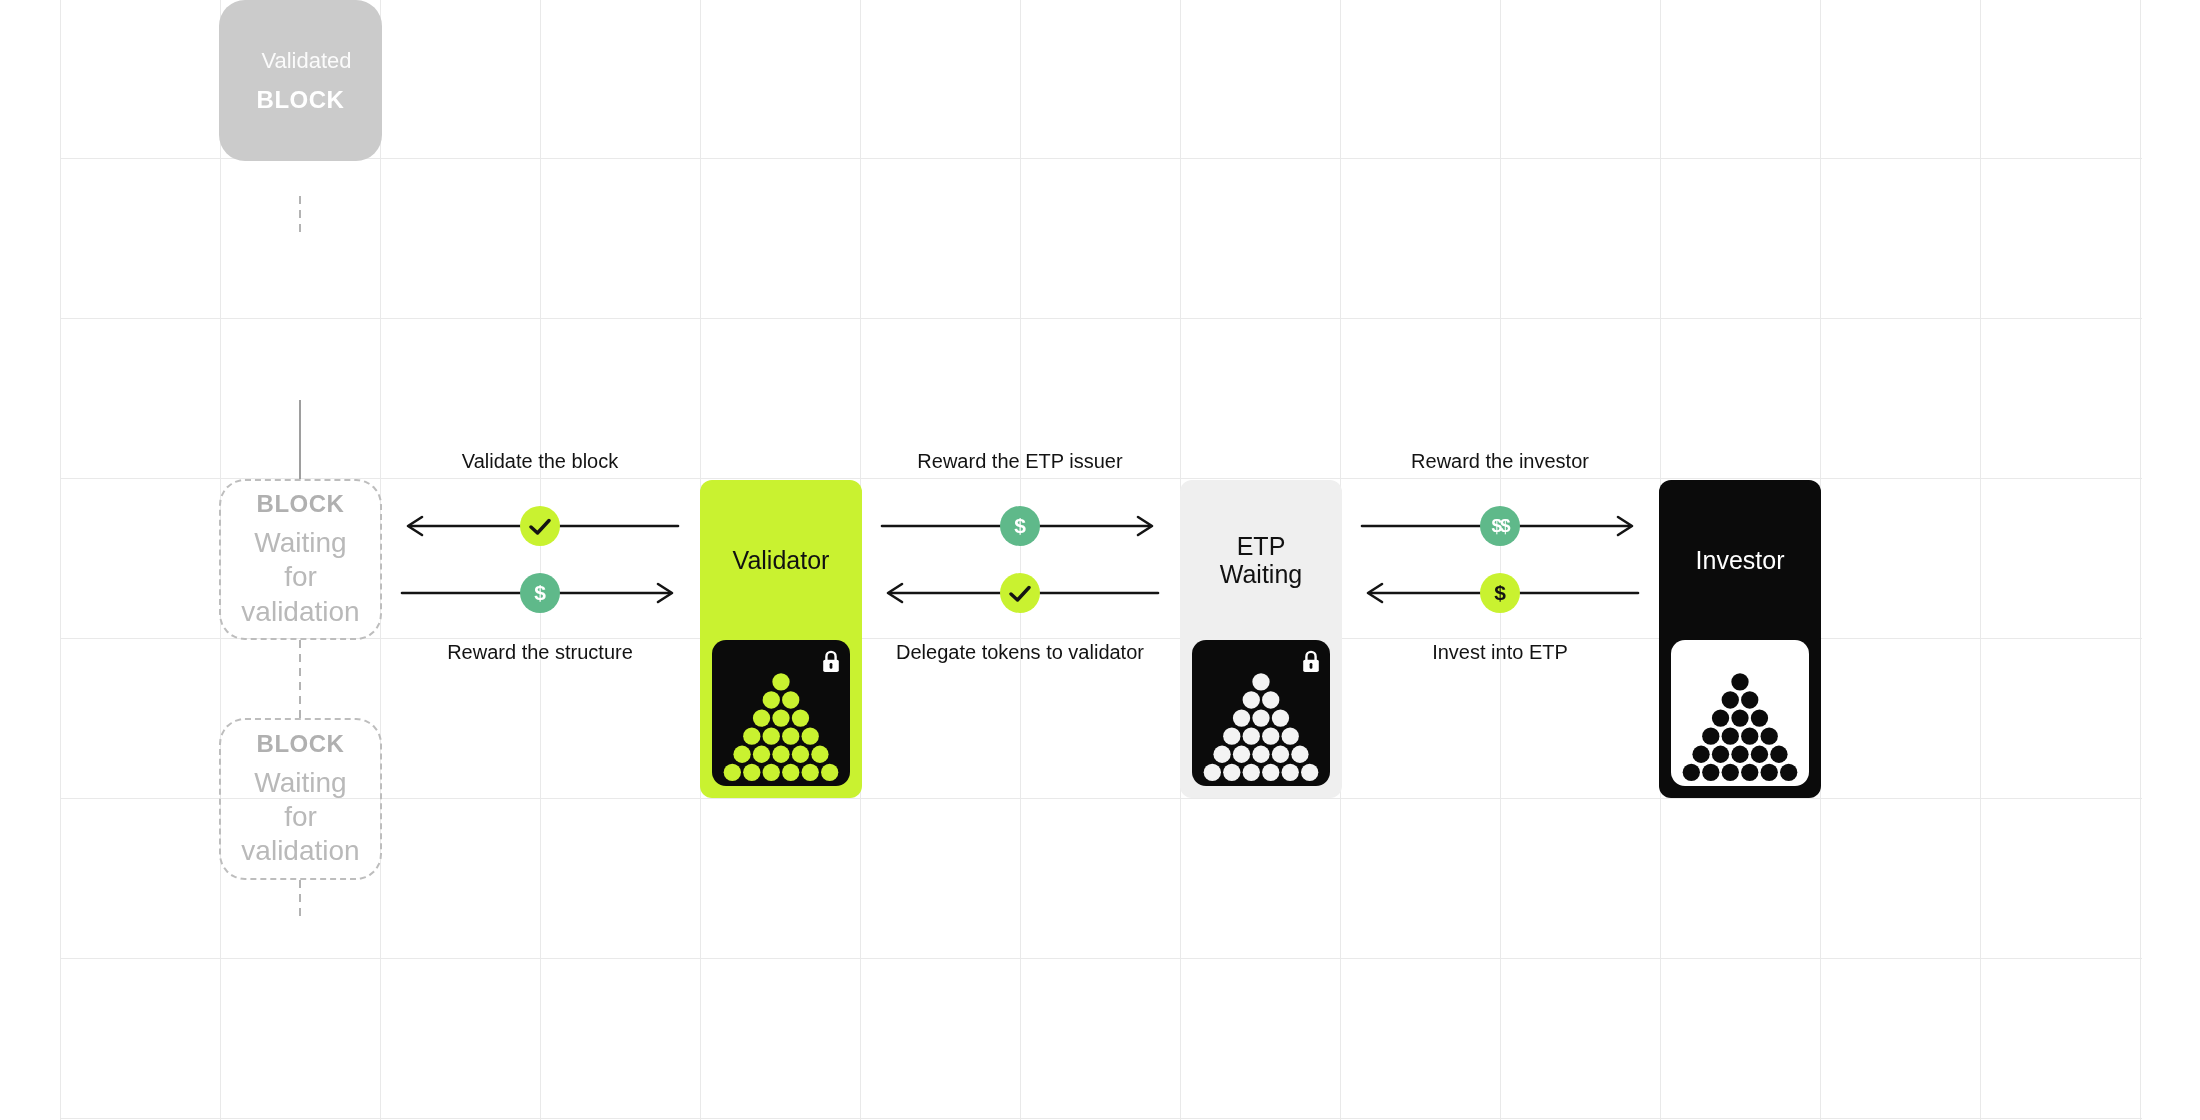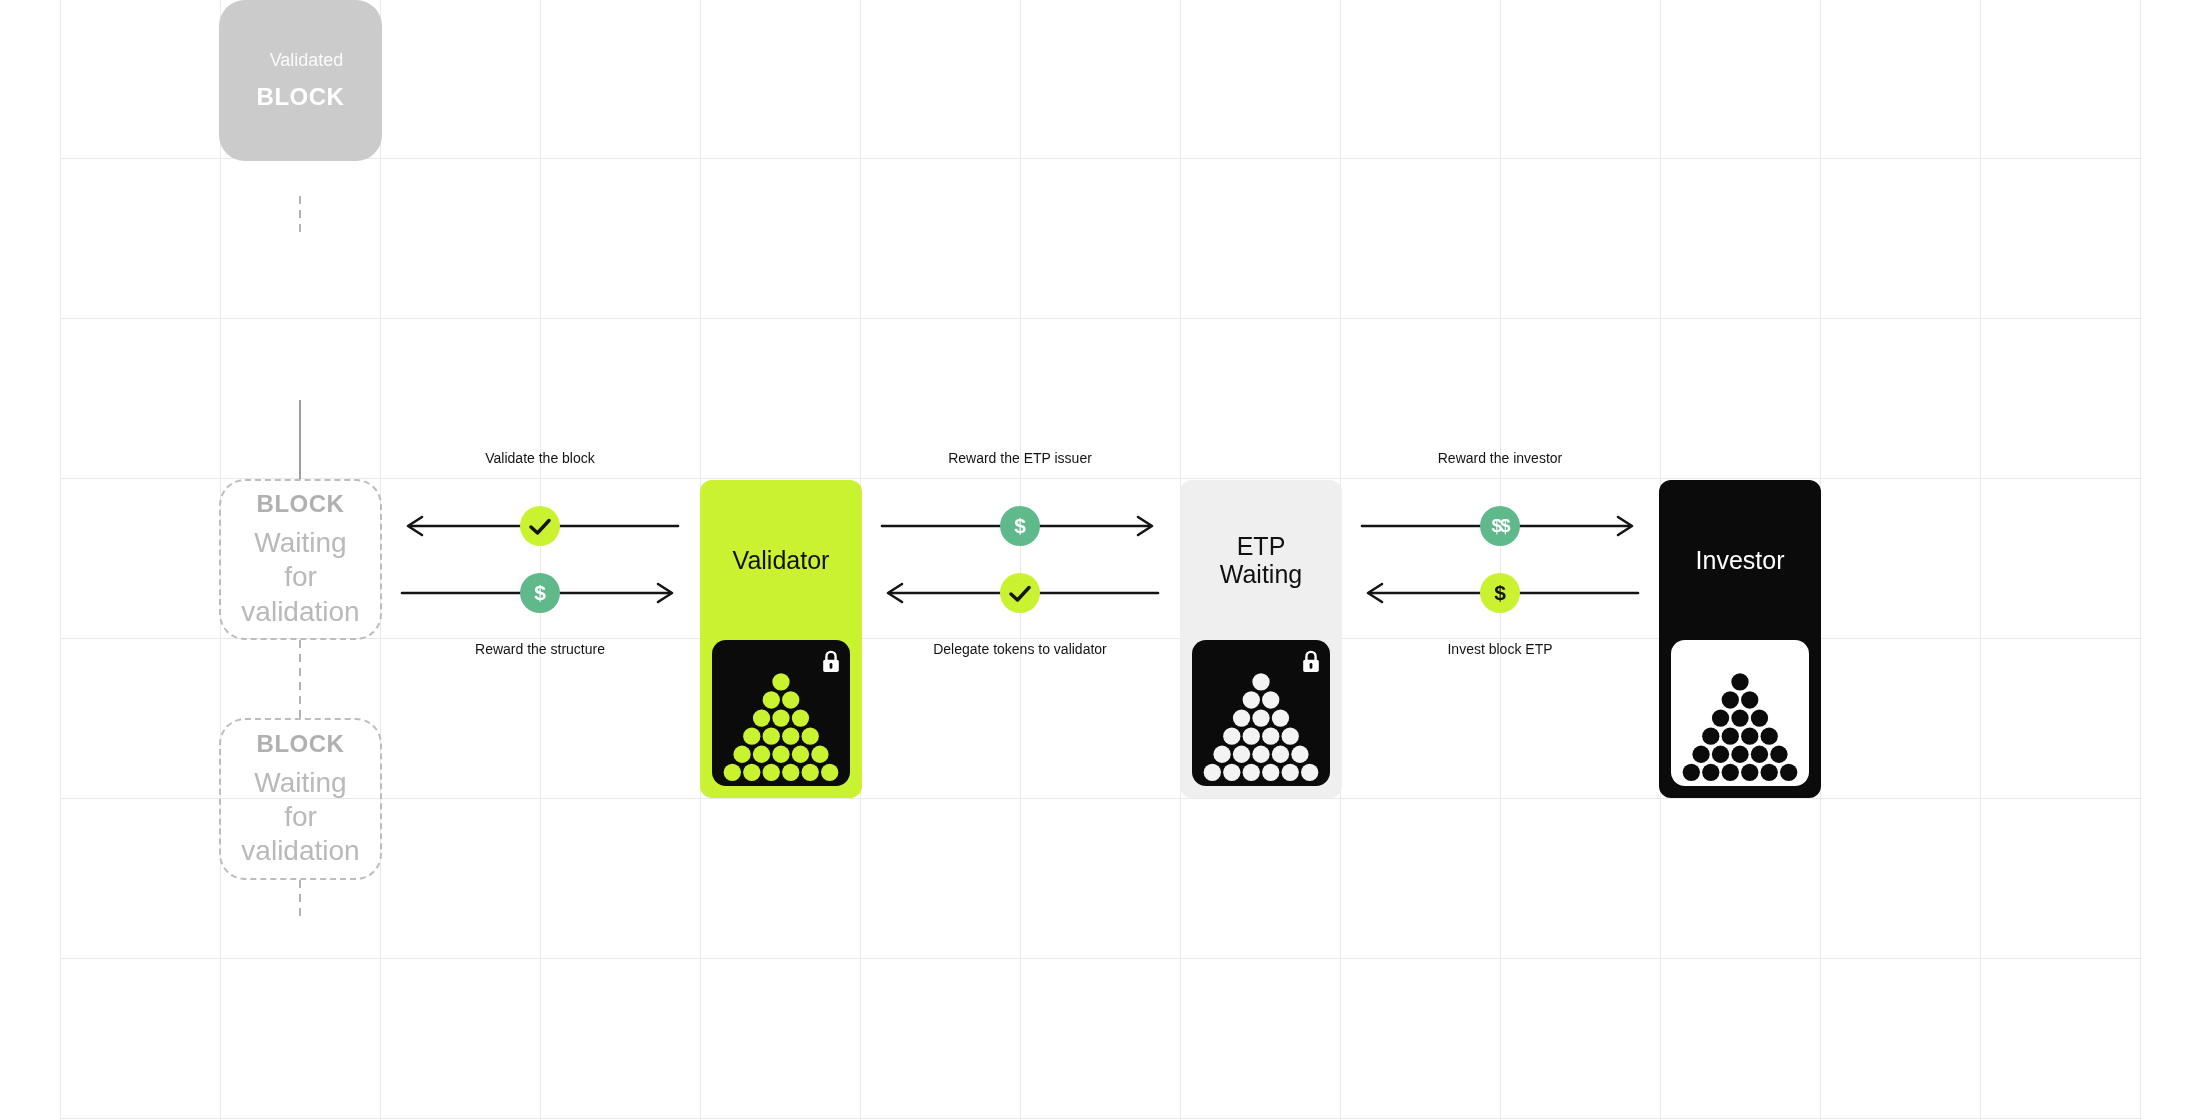--- a/index.html
+++ b/index.html
@@ -22,29 +22,29 @@
   .vconn{position:absolute;left:299px;width:2px;}
   .vconn.solid{background:#9e9e9e;}
   .vconn.dashed{background:repeating-linear-gradient(to bottom,#b3b3b3 0 8px,transparent 8px 14px);}
   .block{
     position:absolute;left:219px;width:163px;height:161px;box-sizing:border-box;
     border-radius:26px;display:flex;flex-direction:column;align-items:center;justify-content:center;
     text-align:center;
   }
   .block.validated{background:var(--validated-block-fill,#cbcbcb);}
   .block.pending{border:2px dashed var(--pending-block-border,#bdbdbd);}
-  .block .status-light{font-size:18px;color:rgba(255,255,255,.92);margin-bottom:12px;margin-left:12px;}
+  .block .status-light{font-size:22px;color:rgba(255,255,255,.92);margin-bottom:12px;margin-left:12px;}
   .block .label-bold{font-size:24px;font-weight:700;color:#fff;letter-spacing:.5px;}
   .block.pending .label-bold{color:#b0b0b0;margin-bottom:8px;}
   .block .status-gray{font-size:28px;color:#b9b9b9;line-height:1.22;width:120px;}
   
   .flow{position:absolute;top:440px;width:280px;height:230px;}
   .flow-label{
     position:absolute;left:50%;transform:translateX(-50%);
-    white-space:nowrap;font-size:14px;color:#131313;text-align:center;
+    white-space:nowrap;font-size:20px;color:#131313;text-align:center;
   }
   .flow-label.top{top:10px;}
   .flow-label.bottom{top:201px;}
   .arrow{position:absolute;left:0;}
   .arrow path{stroke:#141414;stroke-width:2.6;fill:none;stroke-linecap:round;stroke-linejoin:round;}
   .chip{
     position:absolute;left:120px;width:40px;height:40px;border-radius:50%;
     display:flex;align-items:center;justify-content:center;
   }
   .chip.lime{background:var(--lime,#c9f230);}
@@ -227,21 +227,21 @@
     <div class="chip teal" style="top:66px">
       <span class="money dd">$$</span>
     </div>
     <svg class="arrow" style="top:141px" width="280" height="24" viewBox="0 0 280 24">
       <path d="M278 12 H10"></path>
         <path d="M22 3 L8 12 L22 21"></path>
     </svg>
     <div class="chip lime" style="top:133px">
       <span class="money dark">$</span>
     </div>
-    <div class="flow-label bottom">Invest block ETP</div>
+    <div class="flow-label bottom">Invest into ETP</div>
   </div>
 
   <div class="card black-card" style="left:1659px">
     <div class="card-title">
         <div class="wrap">Investor</div>
       </div>
     <div class="vault light">
       <svg class="pyr pyr-black" width="118" height="118" viewBox="0 0 120 120">
           <circle cx="60.0" cy="19.2" r="8.8"></circle>
           <circle cx="50.1" cy="37.6" r="8.8"></circle>

